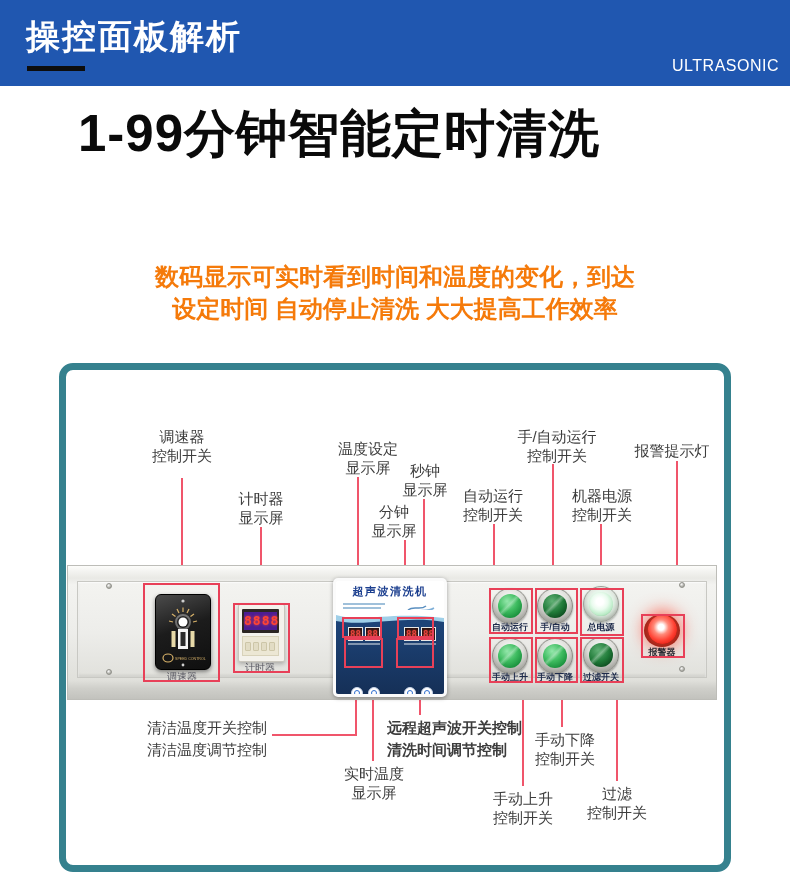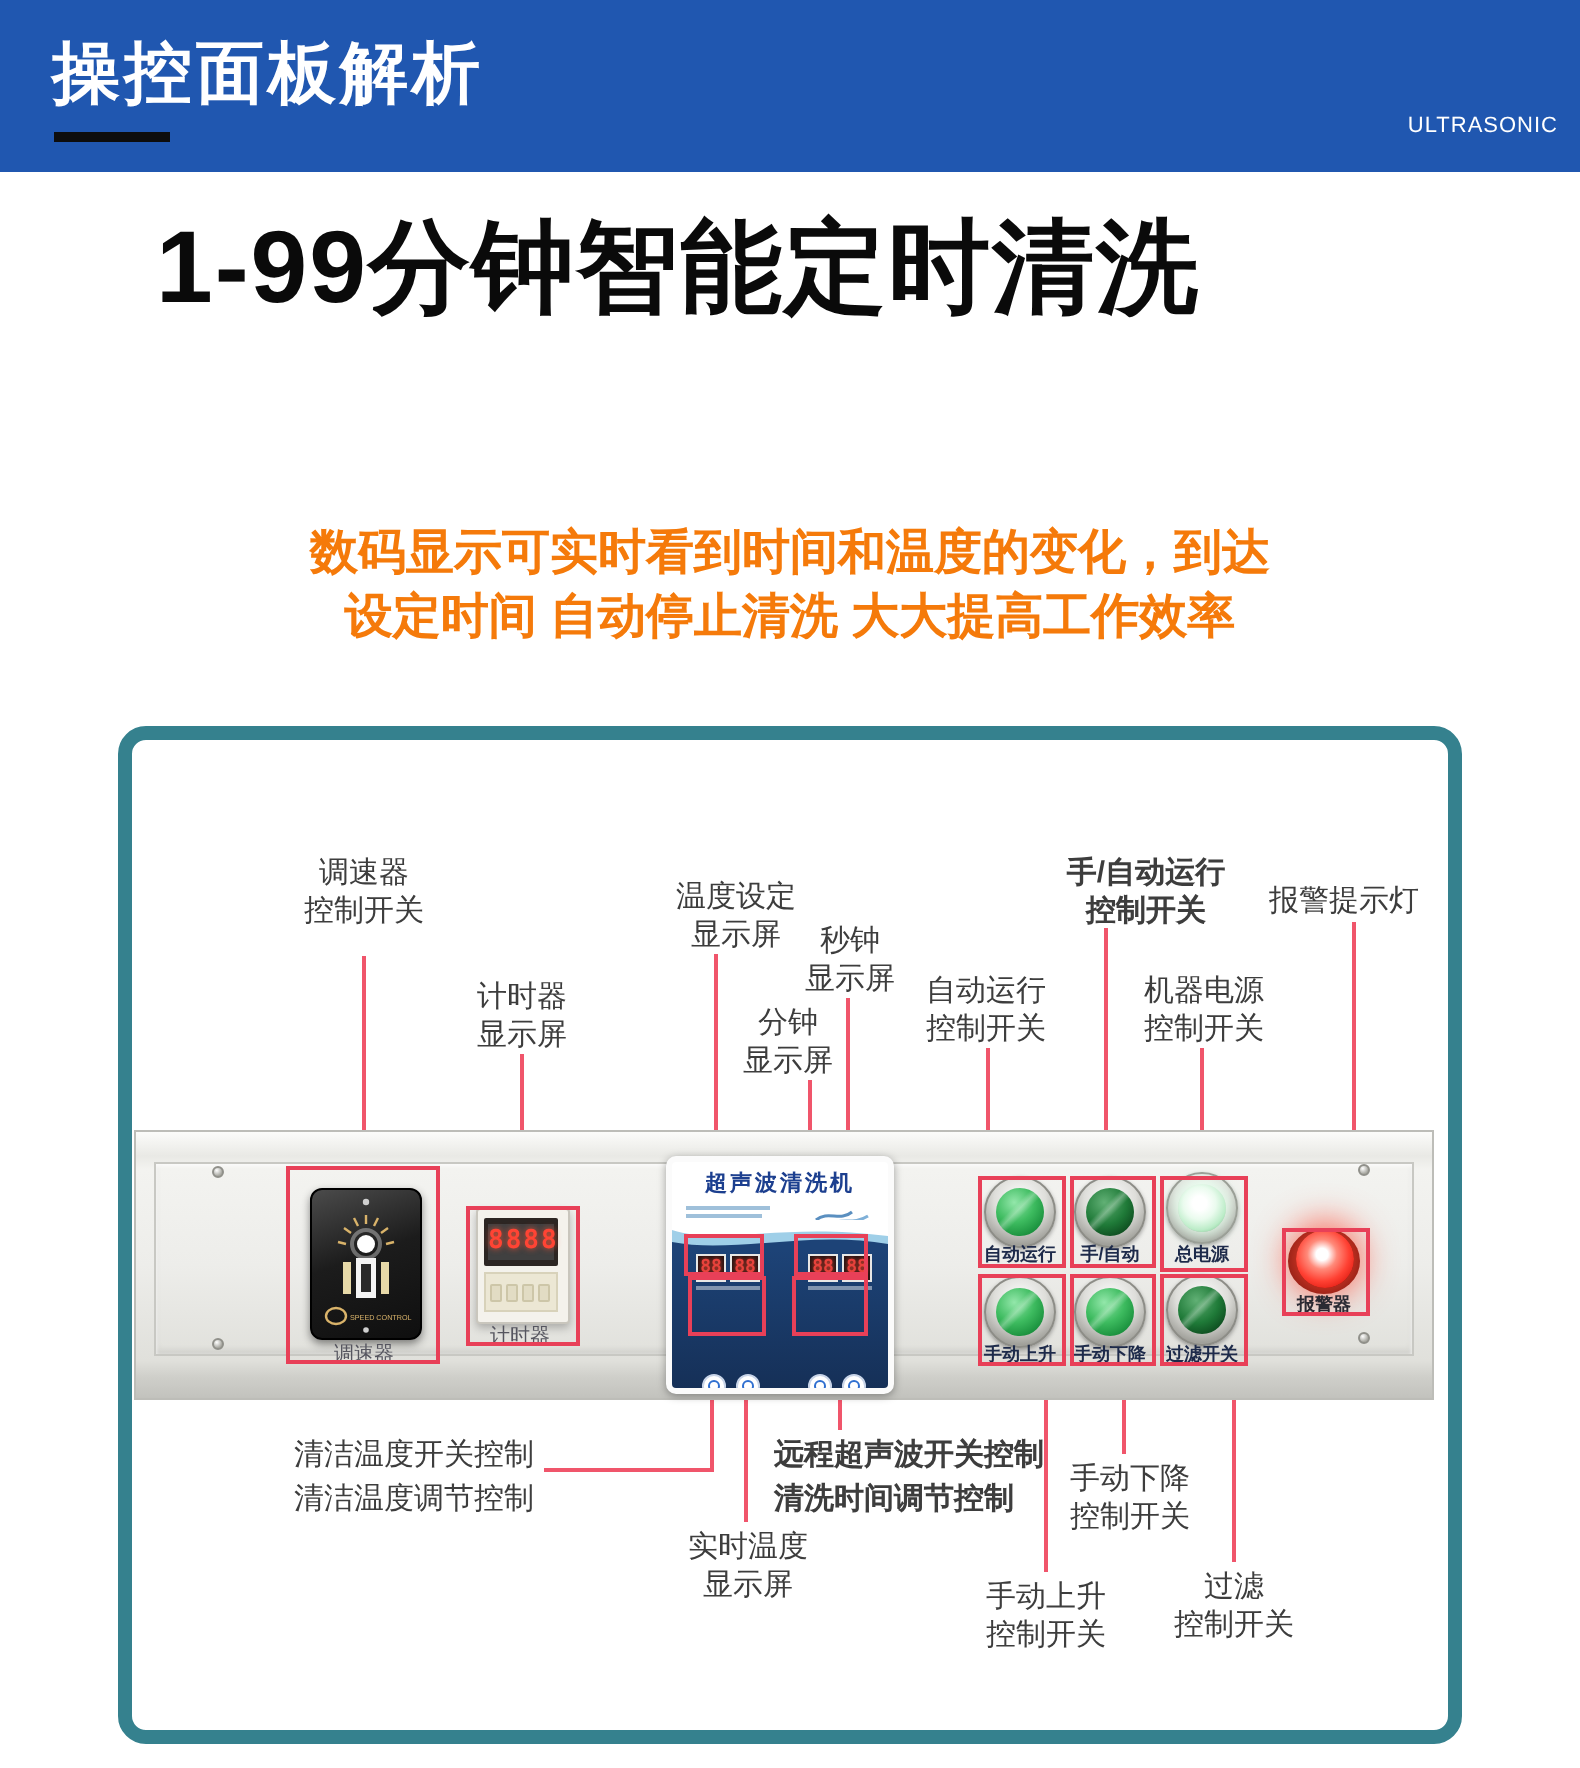--- a/index.html
+++ b/index.html
@@ -3,21 +3,21 @@
 <meta charset="utf-8">
 <style>
   html,body{margin:0;padding:0;background:#fff;}
   #page{position:relative;width:790px;height:884px;background:#ffffff;overflow:hidden;
         font-family:"Liberation Sans",sans-serif;}
 
   
   .header{position:absolute;left:0;top:0;width:790px;height:86px;background:#2057b0;}
   .header-title{position:absolute;left:26px;top:14px;font-size:34px;font-weight:bold;color:#ffffff;letter-spacing:2px;}
   .header-underline{position:absolute;left:27px;top:66px;width:58px;height:5px;background:#0d0d0d;}
-  .brand{position:absolute;right:11px;top:57px;font-size:11px;color:#ffffff;letter-spacing:0.5px;}
+  .brand{position:absolute;right:11px;top:57px;font-size:16px;color:#ffffff;letter-spacing:0.5px;}
 
   
   .hero1{position:absolute;left:0;top:104px;width:678px;text-align:center;font-size:51px;line-height:60px;font-weight:bold;color:#0a0a0a;letter-spacing:1px;}
   .hero2{position:absolute;left:0;top:176px;width:790px;text-align:center;font-size:51px;line-height:58px;font-weight:bold;color:#0a0a0a;letter-spacing:9px;}
   .sub{position:absolute;left:0;width:790px;text-align:center;font-size:24px;line-height:30px;color:#f57a0a;font-weight:600;}
   .sub1{top:262px;} .sub2{top:294px;}
 
   
   .frame{position:absolute;left:59px;top:363px;width:672px;height:509px;box-sizing:border-box;
          border:7px solid #35818e;border-radius:14px;background:#ffffff;}
@@ -43,21 +43,21 @@
   
   .speedctrl{position:absolute;left:155px;top:594px;width:54px;height:74px;border-radius:6px;
     background:linear-gradient(160deg,#4b4b4b,#1c1c1c 45%,#0f0f0f);border:1px solid #000;
     box-shadow:0 2px 4px rgba(0,0,0,.45);}
   .comp-label{position:absolute;font-size:10px;color:#55555f;text-align:center;}
 
   
   .timer{position:absolute;left:238px;top:604px;width:45px;height:56px;background:#f4f2ec;
     border:1px solid #c9c6bd;border-radius:2px;box-shadow:0 2px 4px rgba(0,0,0,.25);}
   .timer-bezel{position:absolute;left:3px;top:4px;width:37px;height:24px;background:#2c2623;border-radius:1px;}
-  .timer-led{position:absolute;left:2px;top:3px;width:33px;height:18px;background:#404040;
+  .timer-led{position:absolute;left:2px;top:3px;width:33px;height:18px;background:#4c1d95;
     color:#ff4434;font-family:"DejaVu Sans Mono",monospace;font-weight:bold;font-size:13px;line-height:18px;
     text-align:center;letter-spacing:1px;text-shadow:0 0 3px rgba(255,80,50,.9);}
   .timer-pad{position:absolute;left:3px;top:31px;width:37px;height:20px;background:#ece7d4;border:1px solid #d8d2ba;box-sizing:border-box;}
   .timer-key{position:absolute;top:5px;width:6px;height:9px;background:#e2dcc4;border:1px solid #cdc6a8;box-sizing:border-box;border-radius:1px;}
 
   
   .bluepanel{position:absolute;left:333px;top:578px;width:114px;height:119px;box-sizing:border-box;
     border:3px solid #fbfbfb;border-radius:5px;background:#ffffff;box-shadow:0 1px 4px rgba(0,0,0,.35);overflow:hidden;}
   .bp-title{position:absolute;left:0;top:3px;width:100%;text-align:center;font-size:11px;font-weight:bold;
     color:#1c3f8f;letter-spacing:1.5px;}
@@ -124,21 +124,21 @@
     <div>显示屏</div>
   </div>
   <div class="clabel" style="left:360px;top:461px;width:130px;">
     <div>秒钟</div>
     <div>显示屏</div>
   </div>
   <div class="clabel" style="left:428px;top:486px;width:130px;">
     <div>自动运行</div>
     <div>控制开关</div>
   </div>
-  <div class="clabel" style="left:508px;top:427px;width:130px;font-weight:bold;">
+  <div class="clabel" style="left:492px;top:427px;width:130px;">
     <div>手/自动运行</div>
     <div>控制开关</div>
   </div>
   <div class="clabel" style="left:537px;top:486px;width:130px;">
     <div>机器电源</div>
     <div>控制开关</div>
   </div>
   <div class="clabel" style="left:607px;top:441px;width:130px;">
     <div>报警提示灯</div>
   </div>

